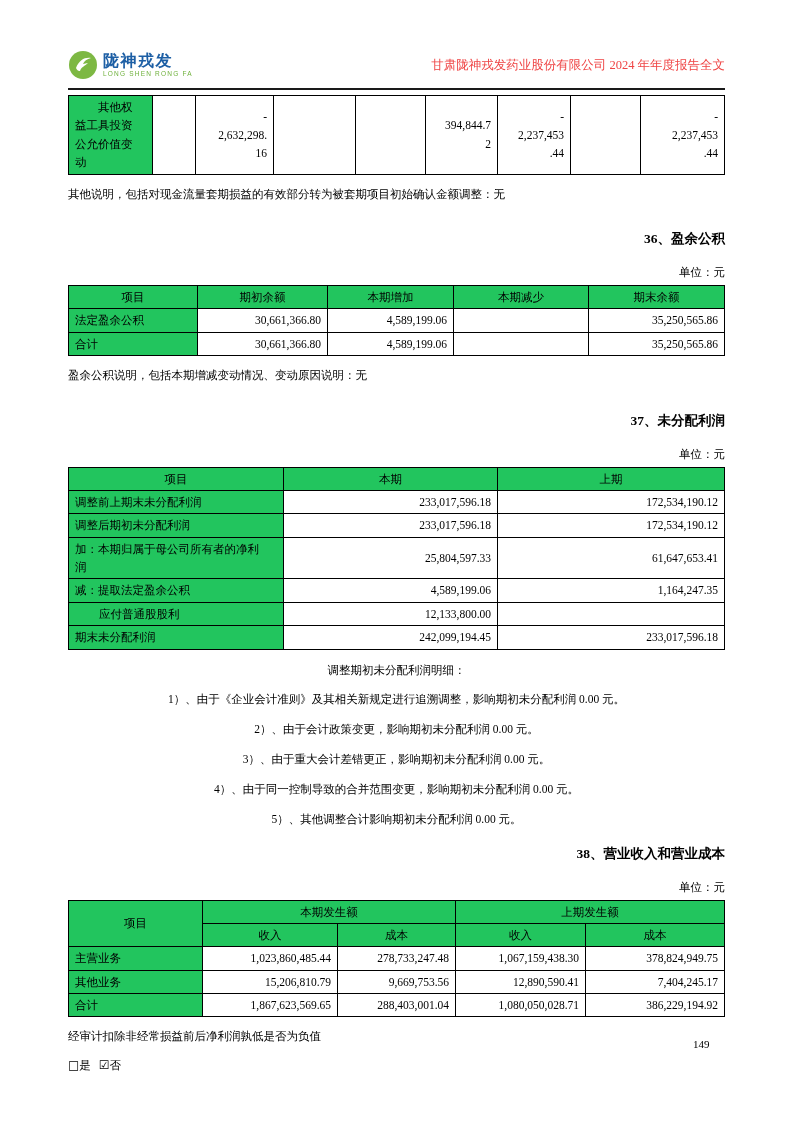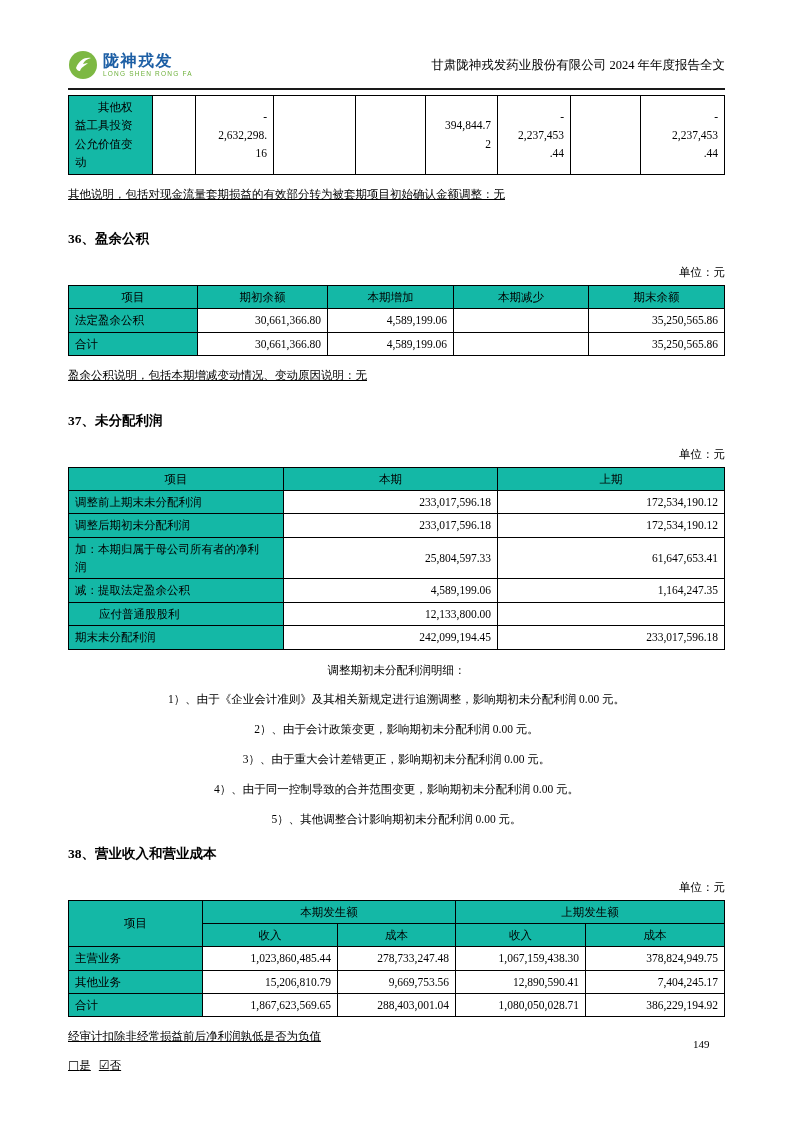--- a/index.html
+++ b/index.html
@@ -8,36 +8,36 @@
     font-family:"Liberation Serif","DejaVu Sans",serif;color:#000;
   }
   .header{
     position:absolute;top:44px;left:68px;right:68px;height:42px;
     display:flex;justify-content:space-between;align-items:center;
   }
   .logo{display:flex;align-items:center;gap:5px;}
   .logo-mark{width:30px;height:30px;flex:0 0 auto;}
   .logo-cn{font-size:16px;font-weight:bold;color:#1d5fa5;letter-spacing:1.5px;line-height:1.1;font-family:"Liberation Sans",sans-serif;}
   .logo-en{font-size:6.5px;color:#6fb13c;letter-spacing:1.2px;line-height:1.2;font-family:"Liberation Sans",sans-serif;}
-  .header-title{font-size:12.5px;color:#000000;}
+  .header-title{font-size:12.5px;color:#ef4444;}
   .rule{position:absolute;top:88px;left:68px;right:68px;height:0;border-top:2.5px solid #1a1a1a;}
   .content{position:absolute;top:95px;left:68px;width:657px;}
   table.tbl{border-collapse:collapse;table-layout:fixed;width:656px;font-size:11.5px;border:1.5px solid #000;}
   table.tbl td,table.tbl th{
     border:1px solid #000;padding:2px 6px;line-height:1.6;vertical-align:middle;
     font-weight:normal;overflow:hidden;
   }
-  .gray{background:#14b8a6;}
+  .gray{background:#22c55e;}
   .lbl{text-align:left;white-space:pre-line;}
   .ind1{text-indent:2em;}
   .ind2{padding-left:2.6em !important;}
   .num{text-align:right;white-space:pre-line;}
   .ctr{text-align:center;}
-  .note{font-size:11.5px;margin:10px 0 0 0;line-height:1.6;text-decoration:underline;}
-  .sec-title{font-size:13.5px;font-weight:bold;margin:27px 0 0 0;font-family:"Liberation Serif","DejaVu Sans",serif;}
+  .note{font-size:11.5px;margin:10px 0 0 0;line-height:1.6;}
+  .sec-title{font-size:13.5px;font-weight:bold;margin:27px 0 0 0;font-family:"Liberation Serif","DejaVu Sans",serif;text-align:right;}
   .unit{font-size:11.5px;text-align:right;margin:17px 0 5px 0;}
   .notes-block p{font-size:11.5px;margin:0 0 12px 0;line-height:1.55;}
   .cb{font-family:"DejaVu Sans",sans-serif;font-size:12px;}
   .cb-group{margin-right:8px;}
   .pagenum{position:absolute;top:1038px;left:693px;font-size:11px;}
   .mt7{margin-top:0px;}
 </style>
 </head>
 <body>
 

